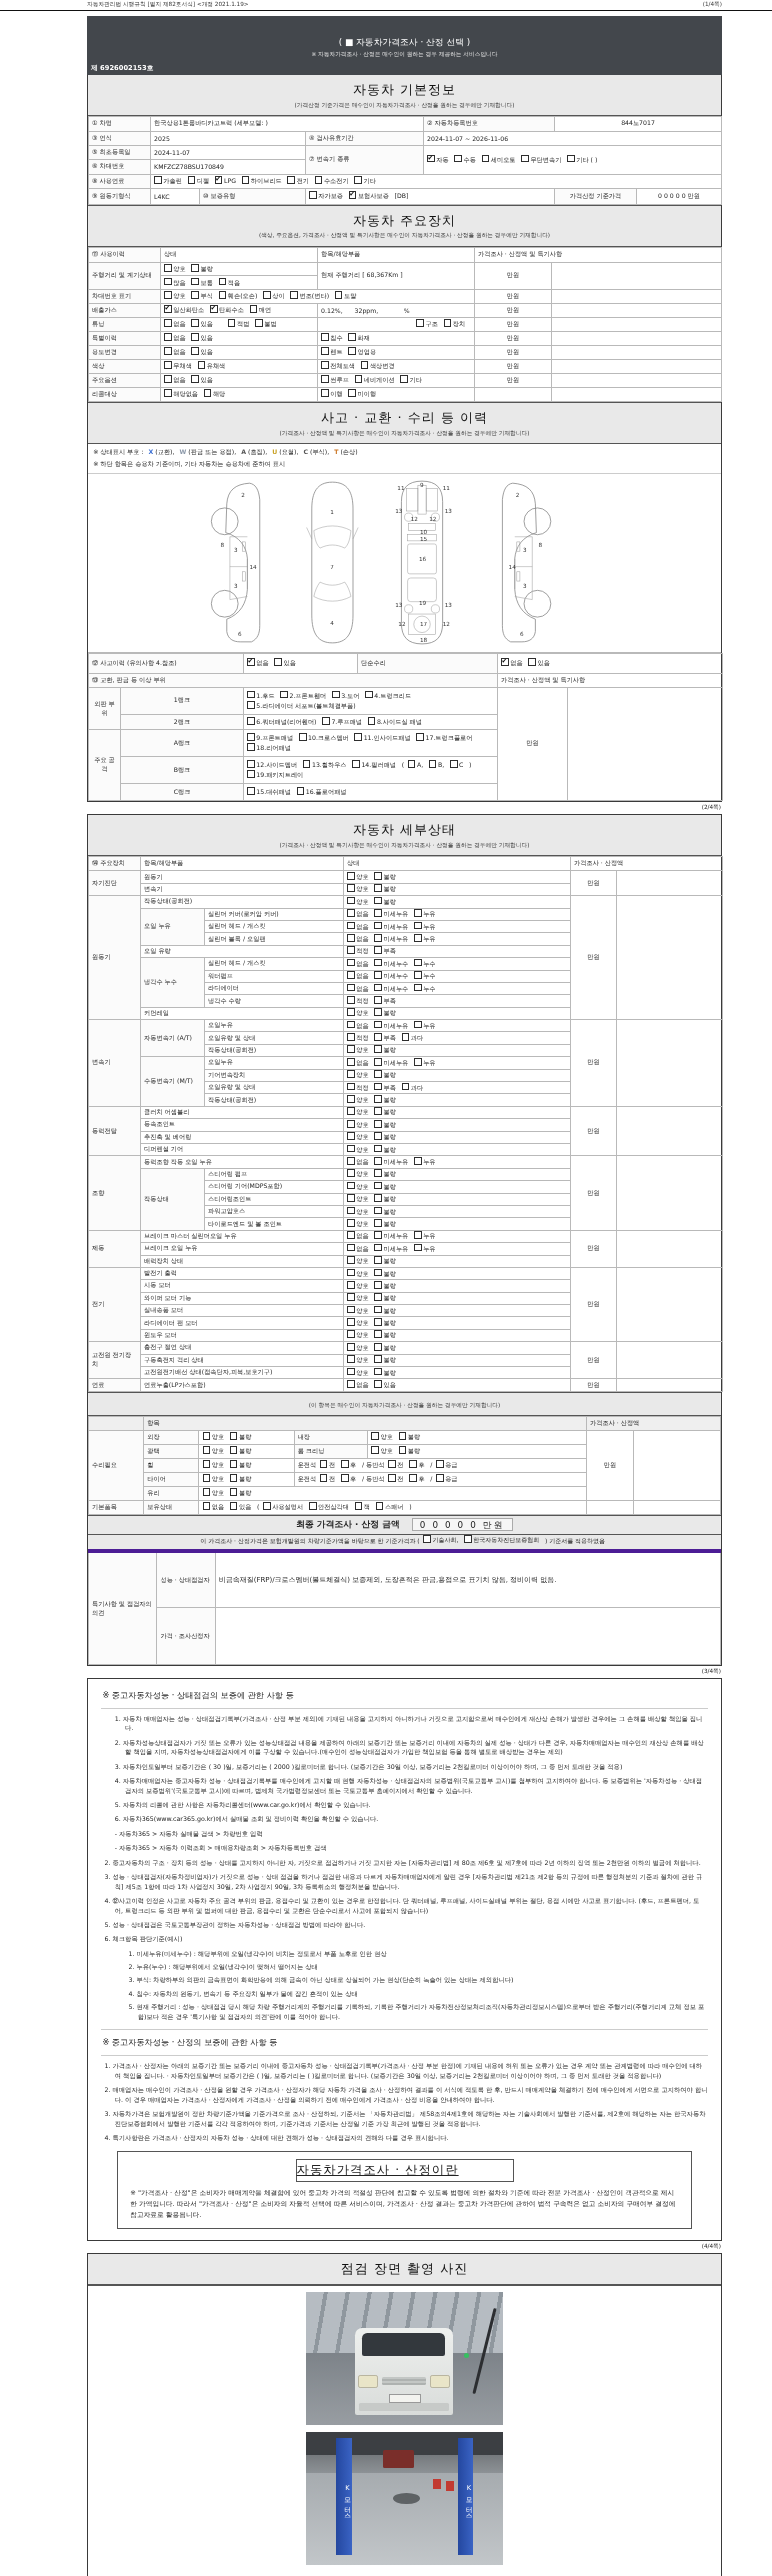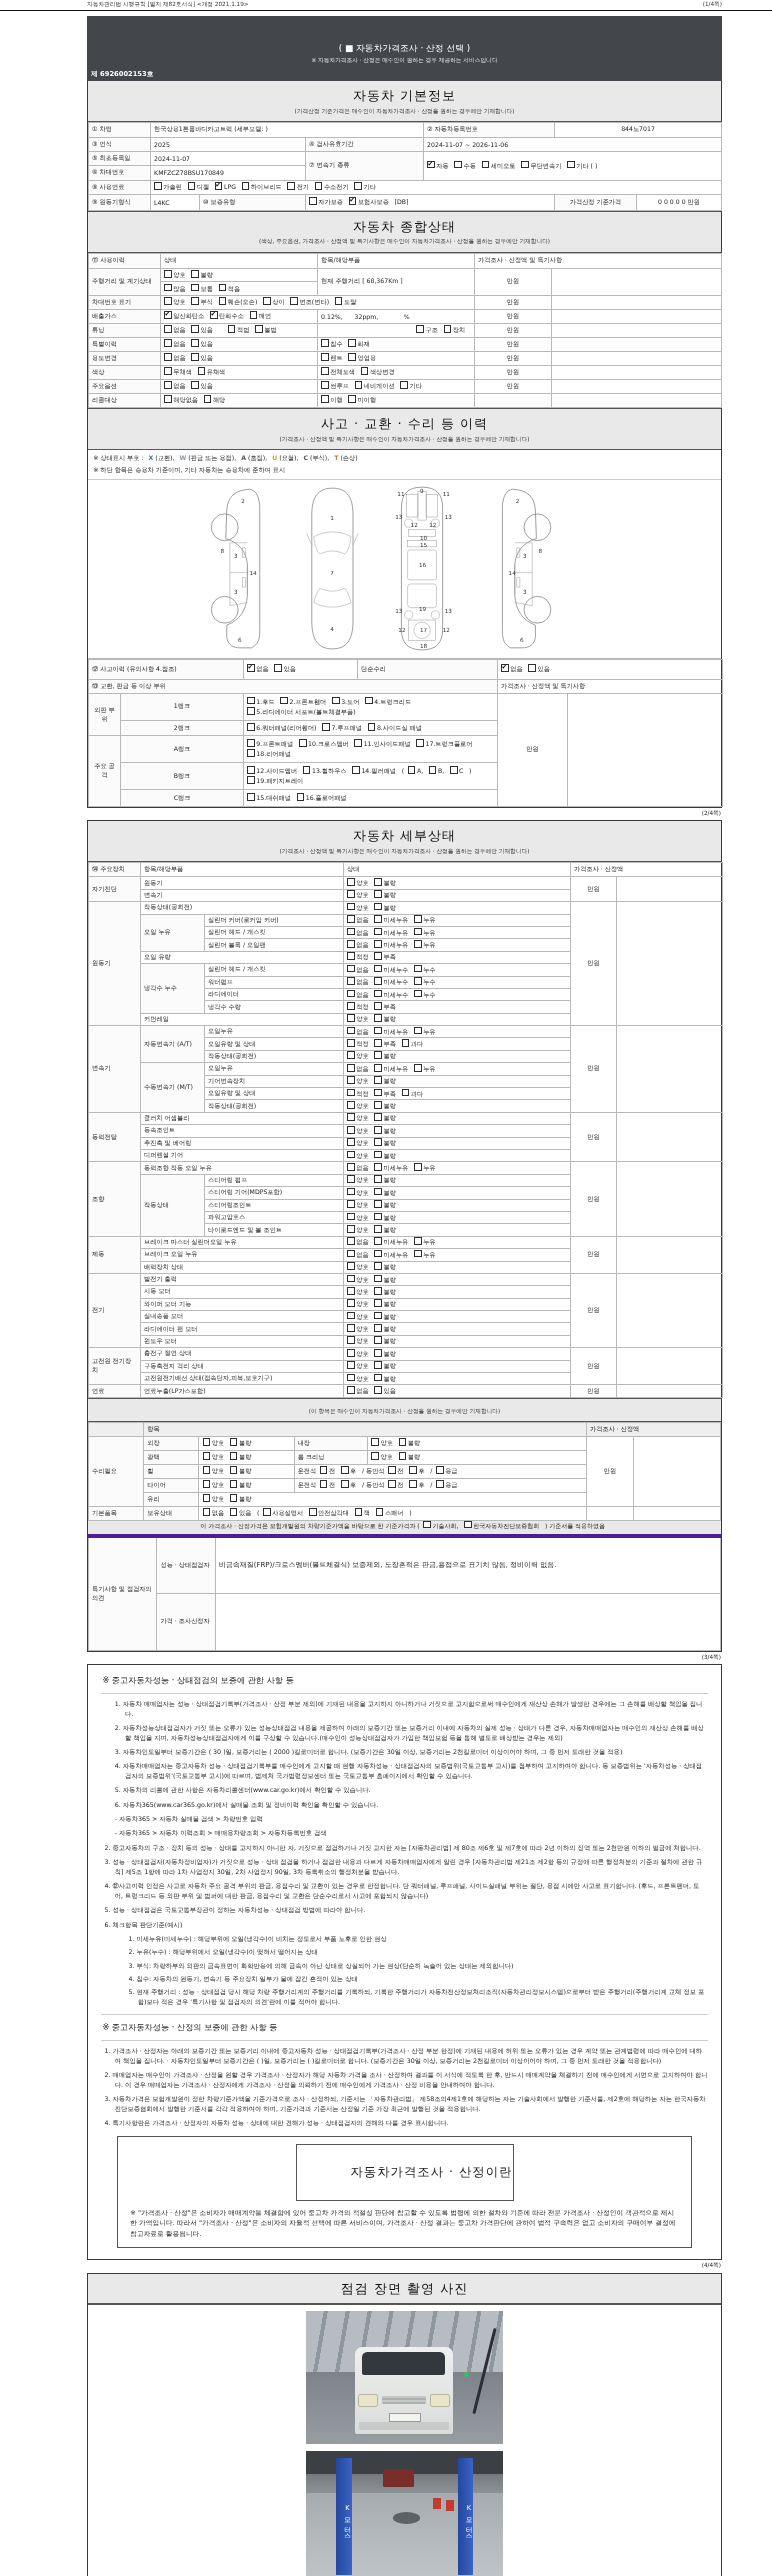--- a/index.html
+++ b/index.html
@@ -5,21 +5,21 @@
   html,body{margin:0;padding:0;}
   body{width:773px;height:2576px;overflow:hidden;background:#fff;position:relative;
        font-family:"DejaVu Sans","Liberation Sans",sans-serif;color:#222;}
   .page{width:635px;margin-left:87px;}
   .topmeta{display:flex;justify-content:space-between;font-size:5.7px;color:#333;padding:1px 0 0.5px 0;}
   .toprule{border-top:1.5px solid #111;width:773px;margin-left:-87px;}
 
   
   .titlebox{background:#43474c;color:#fff;margin-top:5.2px;padding:7.2px 0 4.1px 0;text-align:center;}
   .titlebox .t1{font-size:15.5px;font-weight:bold;letter-spacing:0.5px;}
-  .titlebox .t2{font-size:8.8px;margin-top:20px;}
+  .titlebox .t2{font-size:8.8px;margin-top:14px;}
   .titlebox .t3{font-size:5.7px;margin-top:2.1px;color:#e8e8e8;}
   .docno{background:#43474c;color:#fff;font-size:6.7px;font-weight:bold;padding:1px 4.1px 2.1px;}
 
   .block{border:1.5px solid #3a3a3a;border-top:none;}
   .sech{background:#e9e9e9;text-align:center;padding:6.2px 0 5.2px 0;border-bottom:1px solid #555;}
   .sech .h1{font-size:13px;letter-spacing:1px;color:#111;}
   .sech .h2{font-size:5.7px;color:#333;margin-top:2.6px;}
   .sech.mid{border-top:1px solid #555;}
 
   table{border-collapse:collapse;width:100%;table-layout:fixed;}
@@ -57,22 +57,22 @@
 
   
   .notebody{padding:3.1px 13.4px 5.2px 13.4px;}
   .ntitle{font-size:8.2px;padding:7.2px 1px;border-bottom:0.5px solid #ccc;margin-bottom:4.1px;}
   .ni0,.ni1,.ni2{font-size:6.3px;line-height:1.55;color:#222;}
   .ni0 .note-item{margin:4.6px 0 4.6px 3.1px;padding-left:10.3px;text-indent:-10.3px;}
   .ni1 .note-item{margin:4.6px 0 4.6px 13.4px;padding-left:10.3px;text-indent:-10.3px;}
   .ni2 .note-item{margin:3.6px 0 3.6px 27px;padding-left:9.3px;text-indent:-9.3px;}
 
   .infobox{border:0.5px solid #555;margin:8.2px 15.5px 6.2px;padding:0 0 7.2px 0;}
-  .infobox .ib-title{border:0.5px solid #555;width:216px;margin:7.2px auto 6.2px;text-align:right;
-      font-size:12.4px;letter-spacing:1px;padding:19px 0;}
+  .infobox .ib-title{border:0.5px solid #555;width:216px;margin:7.2px auto 6.2px;text-align:left;
+      font-size:12.4px;letter-spacing:1px;padding:2px 0;text-decoration:underline;}
   .infobox .ib-body{font-size:6.7px;line-height:1.6;padding:0 12.4px;}
 
   
   .photos{padding:6.2px 0 4.1px;border-top:1px solid #555;}
   .photo{width:197px;height:133px;margin:0 auto 7.2px;position:relative;overflow:hidden;background:#9aa0a5;}
   .ph1-ceiling{position:absolute;left:0;top:0;right:0;height:46%;
      background:repeating-linear-gradient(100deg,#b6bcc2 0 17.5px,#8f979e 17.5px 21.6px),linear-gradient(#aab1b7,#aab1b7);}
   .ph1-floor{position:absolute;left:0;top:46%;right:0;bottom:0;background:linear-gradient(180deg,#7d8389,#989da2);}
   .ph1-cab{position:absolute;left:49px;top:36px;width:98px;height:87px;background:linear-gradient(180deg,#eef0ee,#d9dcda);border-radius:7.2px 7.2px 2.1px 2.1px;}
   .ph1-ws{position:absolute;left:7.2px;top:5.2px;width:83px;height:23px;background:#33383d;border-radius:5.2px 5.2px 2.1px 2.1px;}
@@ -155,21 +155,21 @@
         <td>L4KC</td>
         <td class="lab">⑩ 보증유형</td>
         <td colspan="2"><span class="bi"><span class="cb"></span>자가보증</span><span class="bi"><span class="cb ck"></span>보험사보증</span><span class="bt">[DB]</span></td>
         <td class="lab ctr">가격산정 기준가격</td>
         <td class="ctr">0 0 0 0 0 만원</td>
       </tr>
     </tbody>
       </table>
 
     <div class="sech mid">
-      <div class="h1">자동차 종합상태</div>
+      <div class="h1">자동차 주요장치</div>
       <div class="h2">(색상, 주요옵션, 가격조사 · 산정액 및 특기사항은 매수인이 자동차가격조사 · 산정을 원하는 경우에만 기재합니다)</div>
     </div>
     <table>
       <colgroup>
           <col style="width:72px">
           <col style="width:157px">
           <col style="width:157px">
           <col style="width:77px">
           <col style="width:170px">
         </colgroup>
@@ -682,20 +682,24 @@
       <tr style="height:14px">
         <td class="lab">기본품목</td>
         <td class="lab">보유상태</td>
         <td colspan="3"><span class="bi"><span class="cb"></span>없음</span><span class="bi"><span class="cb"></span>있음</span><span class="bt">(</span><span class="bi"><span class="cb"></span>사용설명서</span><span class="bi"><span class="cb"></span>안전삼각대</span><span class="bi"><span class="cb"></span>잭</span><span class="bi"><span class="cb"></span>스패너</span><span class="bt">)</span></td>
         <td></td>
         <td></td>
       </tr>
     </tbody>
       </table>
 
+    <div class="finalbar">
+      <span class="fl">최종 가격조사 · 산정 금액</span>
+      <span class="fv">0 0 0 0 0 만원</span>
+    </div>
     <div class="finalnote"><span class="bt">이 가격조사 · 산정가격은 보험개발원의 차량기준가액을 바탕으로 한 기준가격과 (</span><span class="bi"><span class="cb"></span>기술사회,</span><span class="bi"><span class="cb"></span>한국자동차진단보증협회</span><span class="bt">) 기준서를 적용하였음</span></div>
 
     <table style="border-top:4px solid #4c1d95">
       <colgroup>
           <col style="width:67px">
           <col style="width:57px">
           <col style="width:495px">
         </colgroup>
       <tbody>
           <tr style="height:57px">

